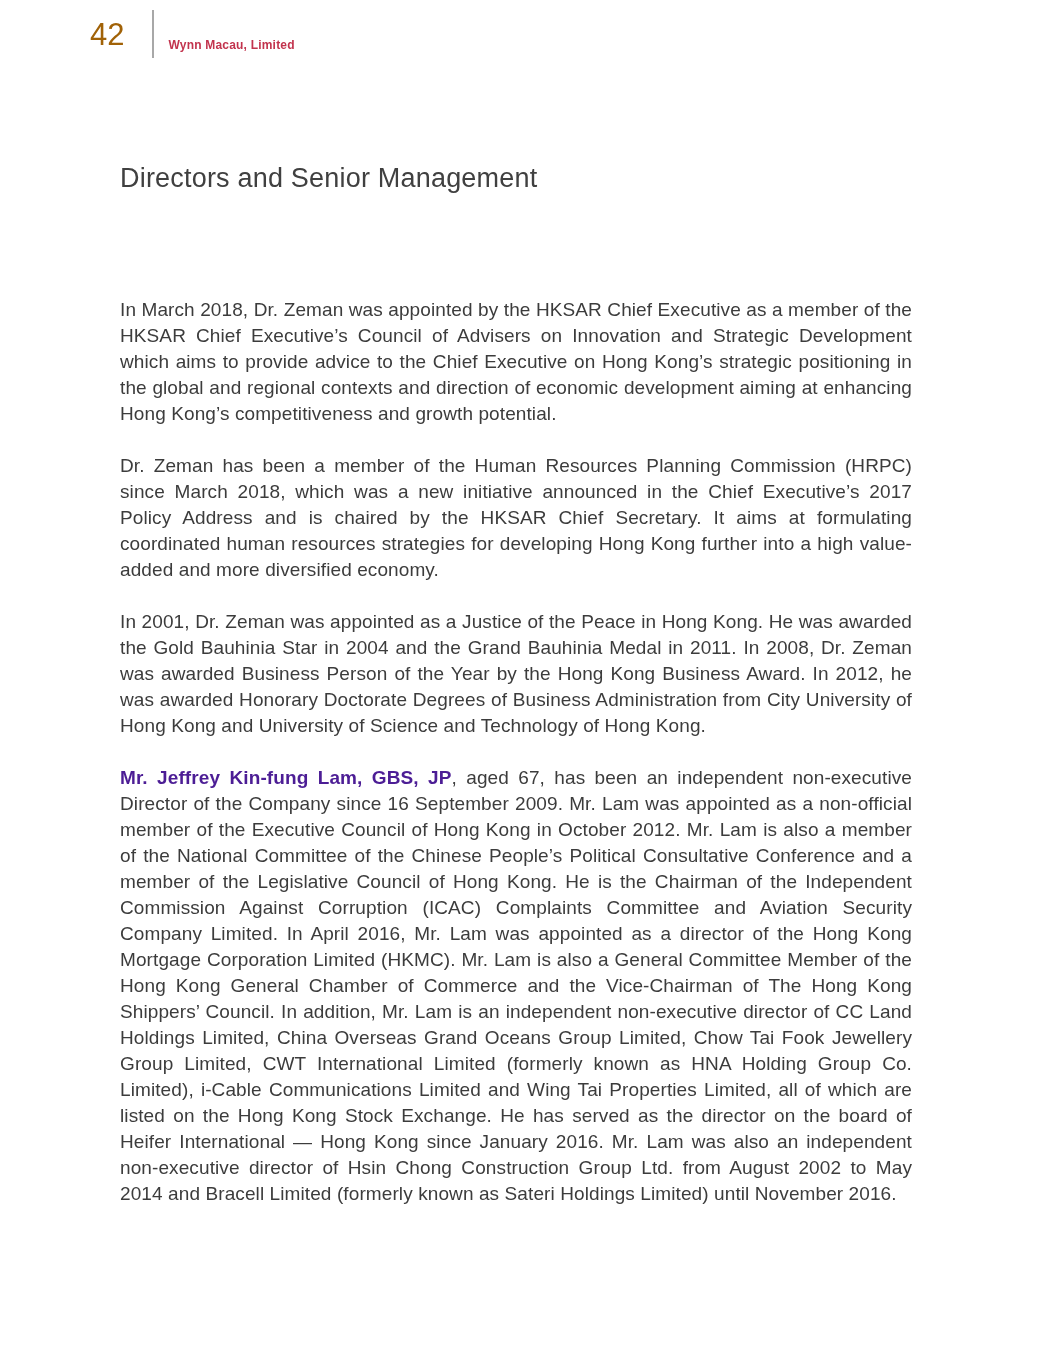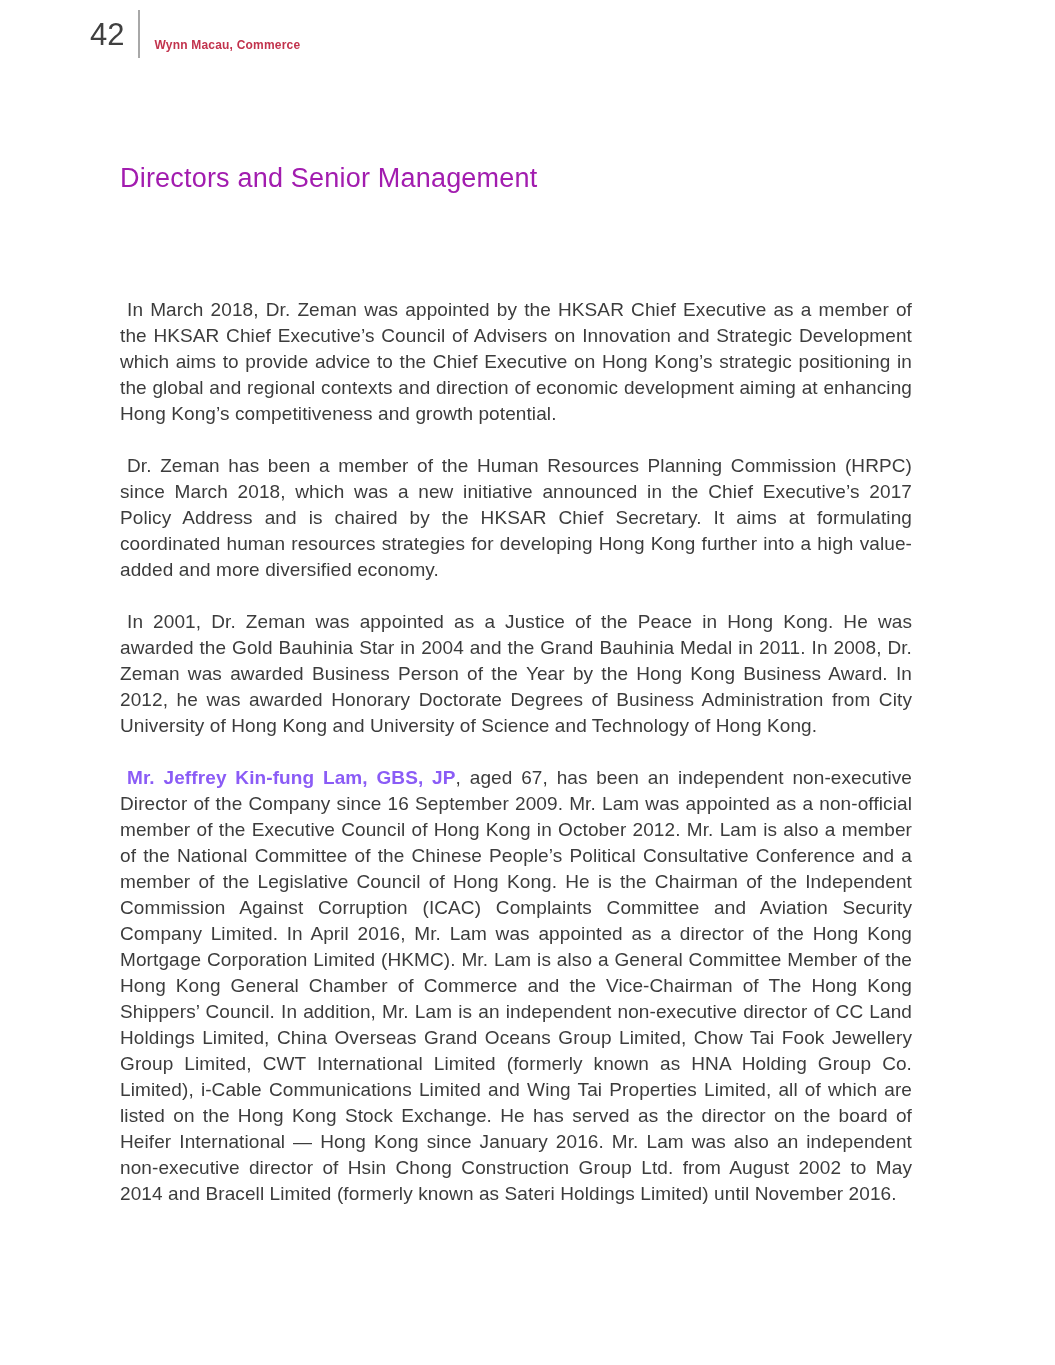--- a/index.html
+++ b/index.html
@@ -16,25 +16,25 @@
 
   
   .running-header {
     position: absolute;
     top: 10px;
     left: 90px;
     display: flex;
     align-items: flex-end;
   }
   .page-number {
-    color: #404040;
+    color: #a16207;
     font-size: 31px;
     font-weight: 400;
     line-height: 46px;
-    padding-right: 14px;
+    padding-right: 28px;
     text-align: right;
   }
   .header-divider {
     width: 2px;
     height: 48px;
     background: #a8a8a8;
     margin-right: 14px;
   }
   .company-name {
     color: #c2334d;
@@ -46,50 +46,49 @@
   }
 
   
   .content {
     position: absolute;
     left: 120px;
     top: 163px;
     width: 792px;
   }
   .doc-title {
-    color: #a21caf;
+    color: #404040;
     font-size: 27px;
     font-weight: 400;
     letter-spacing: 0.2px;
     margin-bottom: 103px;
   }
   .body-copy p {
     font-size: 19px;
     line-height: 26px;
     color: #3c3c3c;
     text-align: justify;
     margin-bottom: 26px;
     letter-spacing: 0.1px;
   }
   .body-copy p:last-child { margin-bottom: 0; }
   .body-copy strong {
     font-weight: 700;
-    color: #8b5cf6;
-    margin-left: 7px;
+    color: #4c1d95;
   }
 </style>
 </head>
 <body>
 
 <div class="page">
 
   <div class="running-header">
     <span class="page-number">42</span>
     <span class="header-divider"></span>
-    <span class="company-name">Wynn Macau, Commerce</span>
+    <span class="company-name">Wynn Macau, Limited</span>
   </div>
 
   <div class="content">
     <h1 class="doc-title">Directors and Senior Management</h1>
 
     <div class="body-copy">
       <p><strong></strong><span>In March 2018, Dr. Zeman was appointed by the HKSAR Chief Executive as a member of the HKSAR Chief Executive’s Council of Advisers on Innovation and Strategic Development which aims to provide advice to the Chief Executive on Hong Kong’s strategic positioning in the global and regional contexts and direction of economic development aiming at enhancing Hong Kong’s competitiveness and growth potential.</span></p>
 
       <p><strong></strong><span>Dr. Zeman has been a member of the Human Resources Planning Commission (HRPC) since March 2018, which was a new initiative announced in the Chief Executive’s 2017 Policy Address and is chaired by the HKSAR Chief Secretary. It aims at formulating coordinated human resources strategies for developing Hong Kong further into a high value-added and more diversified economy.</span></p>
 

